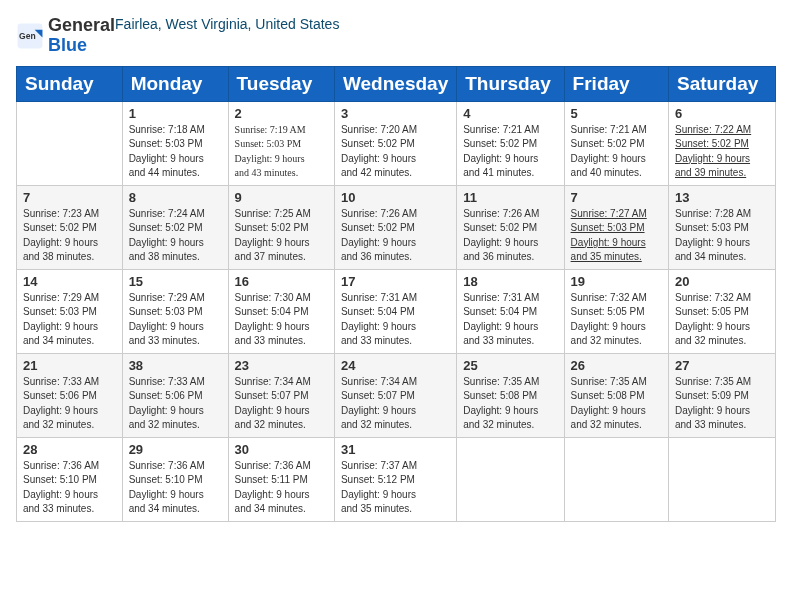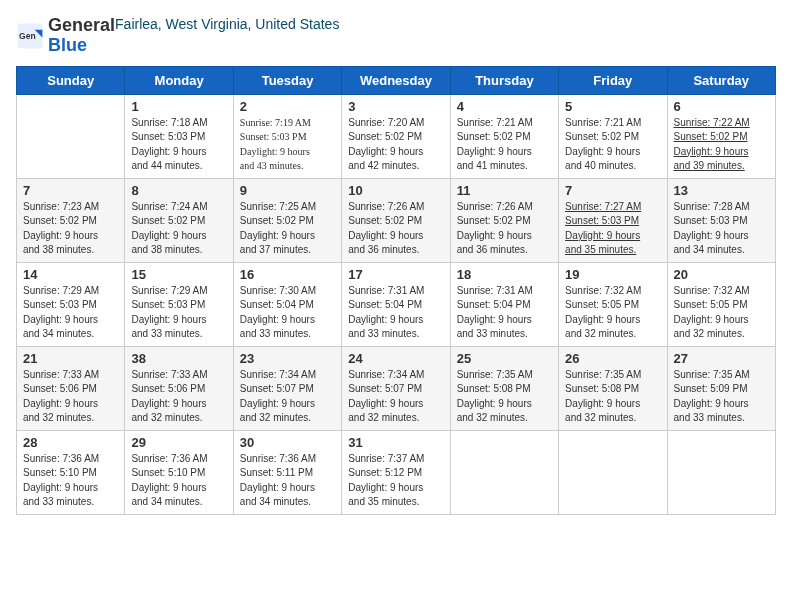--- a/index.html
+++ b/index.html
@@ -38,23 +38,23 @@
       color: #0c4a6e;
     }
     .calendar {
       width: 100%;
       border-collapse: collapse;
       border: 1px solid #ccc;
     }
     .calendar th {
       background-color: #1565c0;
       color: #fff;
-      text-align: center;
+      text-align: left;
       padding: 6px 8px;
-      font-size: 13px;
+      font-size: 19px;
       border: 1px solid #1055a0;
       margin-top: 22px;
     }
     .calendar td {
       vertical-align: top;
       border: 1px solid #ccc;
       padding: 4px 6px;
       width: 108px;
       min-height: 80px;
       font-size: 11px;

